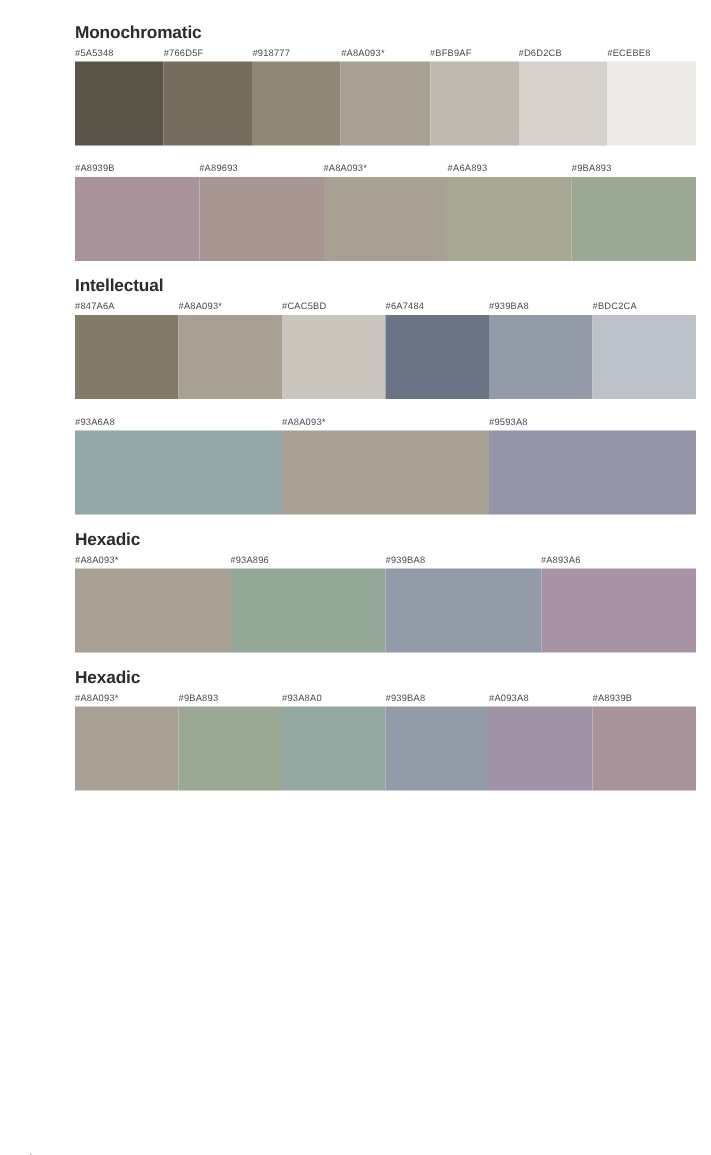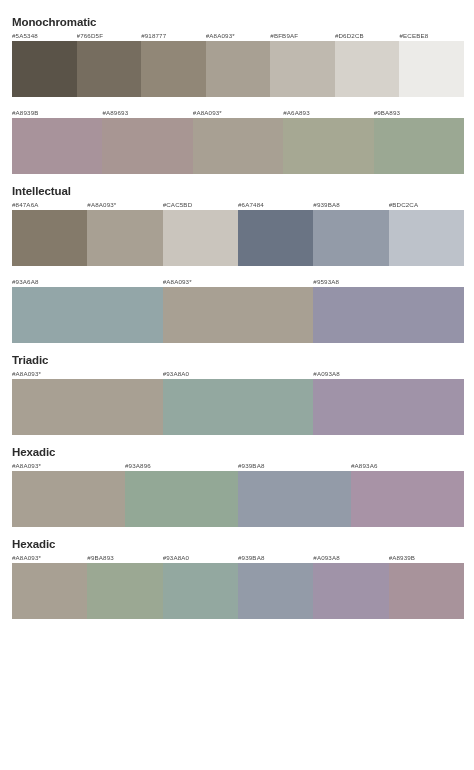--- a/index.html
+++ b/index.html
@@ -23,20 +23,21 @@
     font-size: 15.5px;
     font-weight: bold;
     color: #1a1a1a;
     line-height: 1.35;
     padding: 12px 10px 0 12px;
     letter-spacing: -0.1px;
   }
   .sections {
     padding: 0 10px 0 12px;
     margin-top: 16px;
+    margin-left: 38px;
   }
   .section {
     margin-bottom: 11px;
   }
   .section-title {
     font-size: 11.5px;
     font-weight: bold;
     color: #2b2b2b;
     margin: 0 0 3px 0;
     letter-spacing: -0.1px;
@@ -177,80 +178,63 @@
             <div class="swatch-label">#A8A093*</div>
             <div class="swatch-chip" style="background: rgb(168, 160, 147);"></div>
           </div>
           <div class="swatch">
             <div class="swatch-label">#9593A8</div>
             <div class="swatch-chip" style="background: rgb(149, 147, 168);"></div>
           </div>
         </div>
       </div>
       <div class="section">
-        <div class="section-title">Triadic</div>
-        <div class="swatch-row">
-          <div class="swatch">
-            <div class="swatch-label">#A8A093*</div>
-            <div class="swatch-chip" style="background: rgb(168, 160, 147);"></div>
+        <div class="section-title">Hexadic</div>
+        <div class="swatch-row">
+          <div class="swatch">
+            <div class="swatch-label">#A8A093*</div>
+            <div class="swatch-chip" style="background: rgb(168, 160, 147);"></div>
+          </div>
+          <div class="swatch">
+            <div class="swatch-label">#93A896</div>
+            <div class="swatch-chip" style="background: rgb(147, 168, 150);"></div>
+          </div>
+          <div class="swatch">
+            <div class="swatch-label">#939BA8</div>
+            <div class="swatch-chip" style="background: rgb(147, 155, 168);"></div>
+          </div>
+          <div class="swatch">
+            <div class="swatch-label">#A893A6</div>
+            <div class="swatch-chip" style="background: rgb(168, 147, 166);"></div>
+          </div>
+        </div>
+      </div>
+      <div class="section">
+        <div class="section-title">Hexadic</div>
+        <div class="swatch-row">
+          <div class="swatch">
+            <div class="swatch-label">#A8A093*</div>
+            <div class="swatch-chip" style="background: rgb(168, 160, 147);"></div>
+          </div>
+          <div class="swatch">
+            <div class="swatch-label">#9BA893</div>
+            <div class="swatch-chip" style="background: rgb(155, 168, 147);"></div>
           </div>
           <div class="swatch">
             <div class="swatch-label">#93A8A0</div>
             <div class="swatch-chip" style="background: rgb(147, 168, 160);"></div>
           </div>
           <div class="swatch">
+            <div class="swatch-label">#939BA8</div>
+            <div class="swatch-chip" style="background: rgb(147, 155, 168);"></div>
+          </div>
+          <div class="swatch">
             <div class="swatch-label">#A093A8</div>
             <div class="swatch-chip" style="background: rgb(160, 147, 168);"></div>
           </div>
-        </div>
-      </div>
-      <div class="section">
-        <div class="section-title">Hexadic</div>
-        <div class="swatch-row">
-          <div class="swatch">
-            <div class="swatch-label">#A8A093*</div>
-            <div class="swatch-chip" style="background: rgb(168, 160, 147);"></div>
-          </div>
-          <div class="swatch">
-            <div class="swatch-label">#93A896</div>
-            <div class="swatch-chip" style="background: rgb(147, 168, 150);"></div>
-          </div>
-          <div class="swatch">
-            <div class="swatch-label">#939BA8</div>
-            <div class="swatch-chip" style="background: rgb(147, 155, 168);"></div>
-          </div>
-          <div class="swatch">
-            <div class="swatch-label">#A893A6</div>
-            <div class="swatch-chip" style="background: rgb(168, 147, 166);"></div>
-          </div>
-        </div>
-      </div>
-      <div class="section">
-        <div class="section-title">Hexadic</div>
-        <div class="swatch-row">
-          <div class="swatch">
-            <div class="swatch-label">#A8A093*</div>
-            <div class="swatch-chip" style="background: rgb(168, 160, 147);"></div>
-          </div>
-          <div class="swatch">
-            <div class="swatch-label">#9BA893</div>
-            <div class="swatch-chip" style="background: rgb(155, 168, 147);"></div>
-          </div>
-          <div class="swatch">
-            <div class="swatch-label">#93A8A0</div>
-            <div class="swatch-chip" style="background: rgb(147, 168, 160);"></div>
-          </div>
-          <div class="swatch">
-            <div class="swatch-label">#939BA8</div>
-            <div class="swatch-chip" style="background: rgb(147, 155, 168);"></div>
-          </div>
-          <div class="swatch">
-            <div class="swatch-label">#A093A8</div>
-            <div class="swatch-chip" style="background: rgb(160, 147, 168);"></div>
-          </div>
           <div class="swatch">
             <div class="swatch-label">#A8939B</div>
             <div class="swatch-chip" style="background: rgb(168, 147, 155);"></div>
           </div>
         </div>
       </div>
     </div>
 
   <div class="footer">colorxs.com</div>
 

